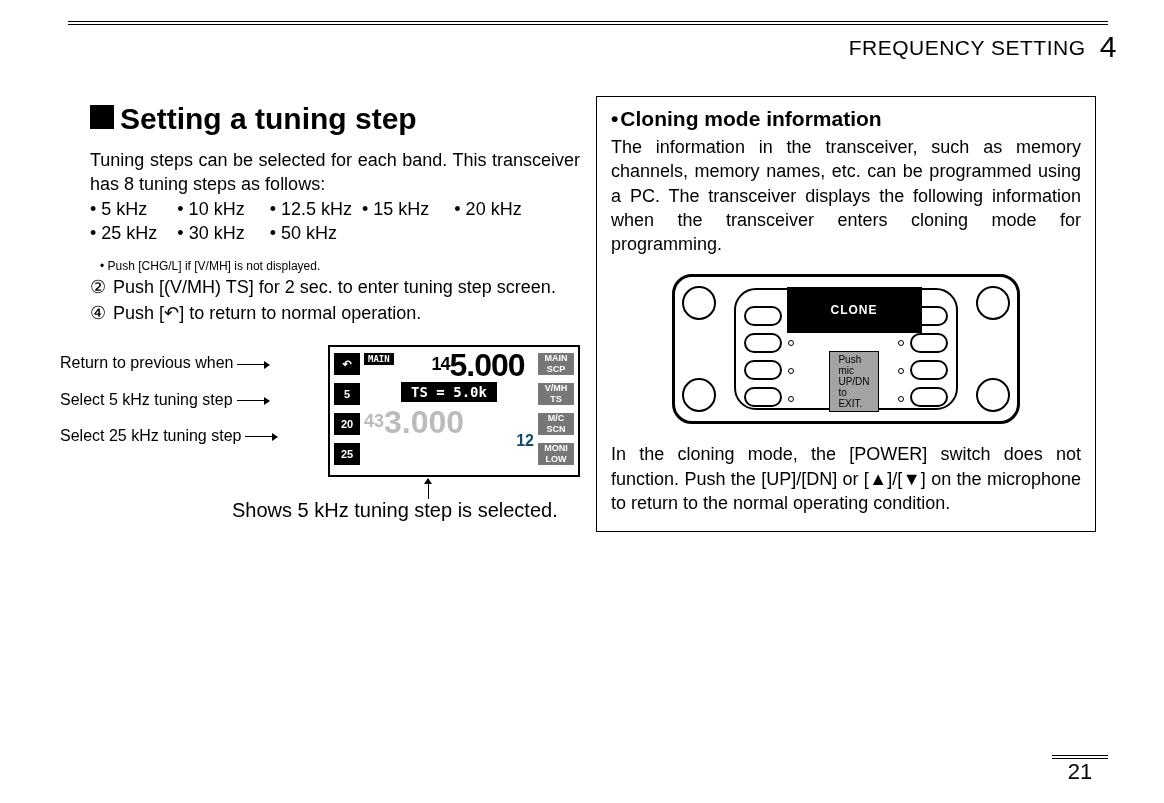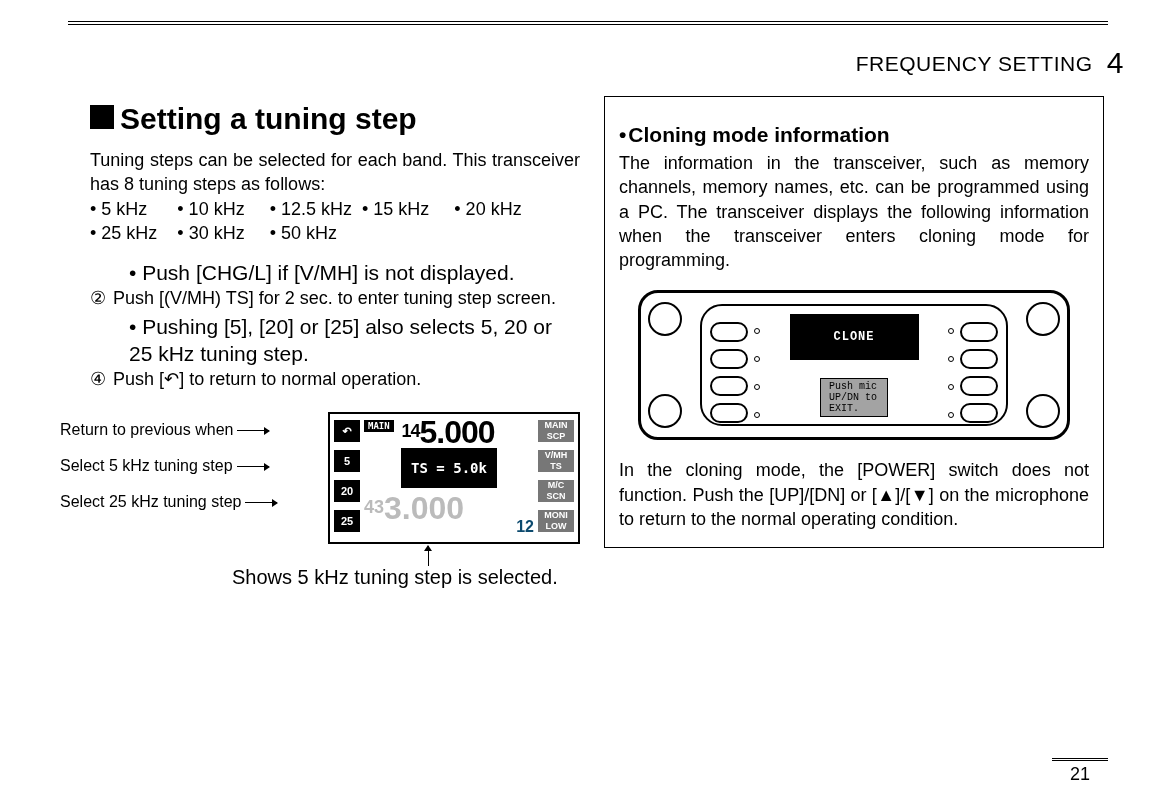--- a/index.html
+++ b/index.html
@@ -25,33 +25,32 @@
     height: 6px;
     display: flex;
     flex-direction: column;
     gap: 2px;
   }
   .header-line .thin1 { border-top: 1px solid #000; }
   .header-line .thin2 { border-top: 1px solid #000; }
   .header-right {
     position: absolute;
     top: 30px;
-    right: 40px;
+    right: 47px;
     font-size: 21px;
     letter-spacing: 0.5px;
-    margin-top: 16px;
   }
   .header-right .num {
     font-size: 30px;
     margin-left: 8px;
     vertical-align: -2px;
   }
   .columns {
     display: flex;
-    gap: 24px;
+    gap: 16px;
     margin-top: 68px;
   }
   .col-left {
     width: 490px;
   }
   .col-right {
     width: 500px;
   }
   h1.section {
     font-size: 30px;
@@ -71,22 +70,22 @@
     line-height: 1.35;
     text-align: justify;
   }
   .steps-list {
     font-size: 18px;
     line-height: 1.35;
     margin-top: 14px;
   }
   .step-row { margin-bottom: 2px; }
   .note {
-    font-size: 21px;
-    margin-left: 39px;
+    font-size: 12px;
+    margin-left: 10px;
     line-height: 1.3;
   }
   .circnum {
     display: inline-block;
     width: 18px;
   }
   .diagram-area {
     position: relative;
     margin-top: 26px;
     height: 200px;
@@ -168,36 +167,36 @@
     left: 34px; right: 44px;
     top: 4px; bottom: 4px;
   }
   .freq-big {
     font-size: 32px;
     font-weight: bold;
     letter-spacing: -1px;
     font-family: Arial, sans-serif;
     line-height: 0.9;
   }
-  .freq-big .small { font-size: 18px; vertical-align: 6px; }
+  .freq-big .small { font-size: 18px; vertical-align: 6px; margin-left: 30px; }
   .main-badge {
     display: inline-block;
     background: #000;
     color: #fff;
     font-size: 9px;
     padding: 1px 4px;
     vertical-align: 14px;
     font-weight: bold;
   }
   .ts-inv {
     display: inline-block;
     background: #000;
     color: #fff;
     font-size: 14px;
-    padding: 12px 10px;
+    padding: 2px 10px;
     font-weight: bold;
     margin-top: 2px;
     font-family: monospace;
   }
   .freq-grey {
     font-size: 32px;
     font-weight: bold;
     color: #bbb;
     font-family: Arial, sans-serif;
     line-height: 0.9;
@@ -228,30 +227,29 @@
     border-right:4px solid transparent;
   }
 
   
   .info-box {
     border: 1.5px solid #000;
     padding: 10px 14px 16px 14px;
   }
   .info-box h2 {
     font-size: 21px;
-    margin: 16px 0 4px 0;
+    margin: 0 0 4px 0;
     font-weight: bold;
   }
   .info-box .bullet { font-size: 21px; margin-right: 2px; }
   .radio-face {
     margin: 18px auto 18px auto;
-    width: 432px;
+    width: 348px;
     height: 150px;
     position: relative;
-    font-family: Liberation Mono, monospace;
   }
   .radio-outer {
     position: absolute;
     inset: 0;
     border: 3px solid #000;
     border-radius: 20px;
   }
   .radio-inner {
     position: absolute;
     left: 62px; right: 62px;
@@ -309,21 +307,21 @@
   .mic-box {
     border: 1.5px solid #000;
     font-size: 10px;
     padding: 2px 8px;
     background:#a3a3a3;
   }
   .page-num {
     position: absolute;
     right: 56px;
     bottom: 18px;
-    font-size: 18px;
+    font-size: 22px;
     border-top: 1.5px solid #000;
     width: 56px;
     text-align: center;
     padding-top: 3px;
   }
   .page-num-thin {
     position:absolute;
     right:56px;
     bottom:44px;
     width:56px;
@@ -356,21 +354,20 @@
       <div class="body-text" style="white-space:pre;">• 25 kHz    • 30 kHz     • 50 kHz</div>
 
       <div class="steps-list">
         <div class="note">• Push [CHG/L] if [V/MH] is not displayed.</div>
 
         <div class="step-row">
           <span class="circnum">②</span>
           <span>Push [(V/MH) TS] for 2 sec. to enter tuning step screen.</span>
         </div>
 
-        <div class="note">• Pushing [5], [20] or [25] also selects 5, 20 or 25 kHz tuning step.</div>
 
         <div class="step-row">
           <span class="circnum">④</span>
           <span>Push [↶] to return to normal operation.</span>
         </div>
       </div>
 
       <div class="diagram-area">
         <div class="label-col">
           <div><span>Return to previous when</span><span class="arrow"></span></div>

